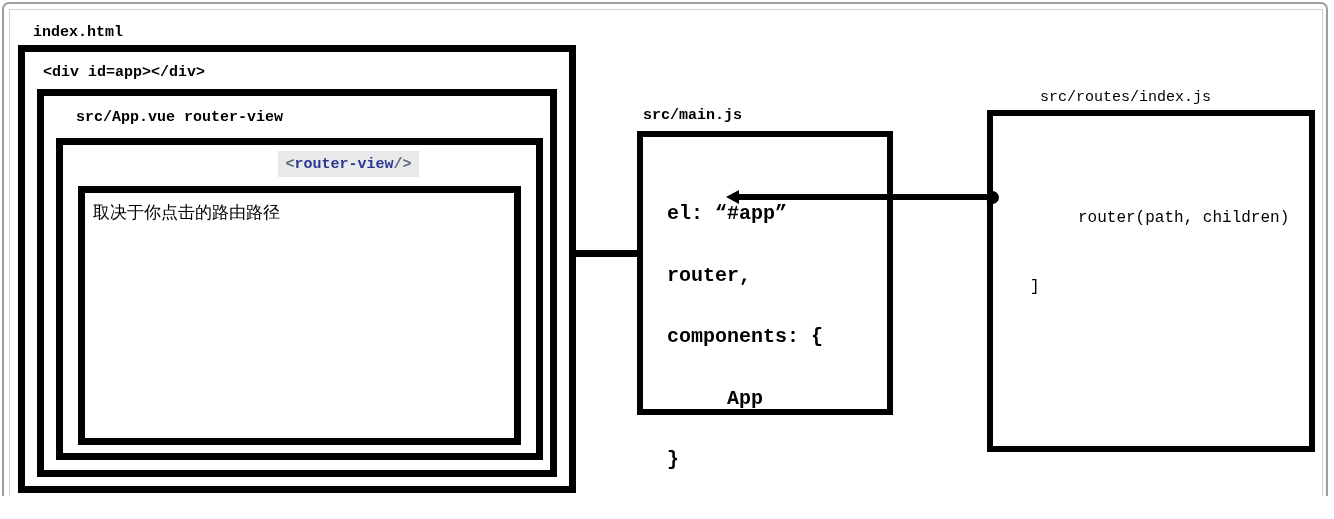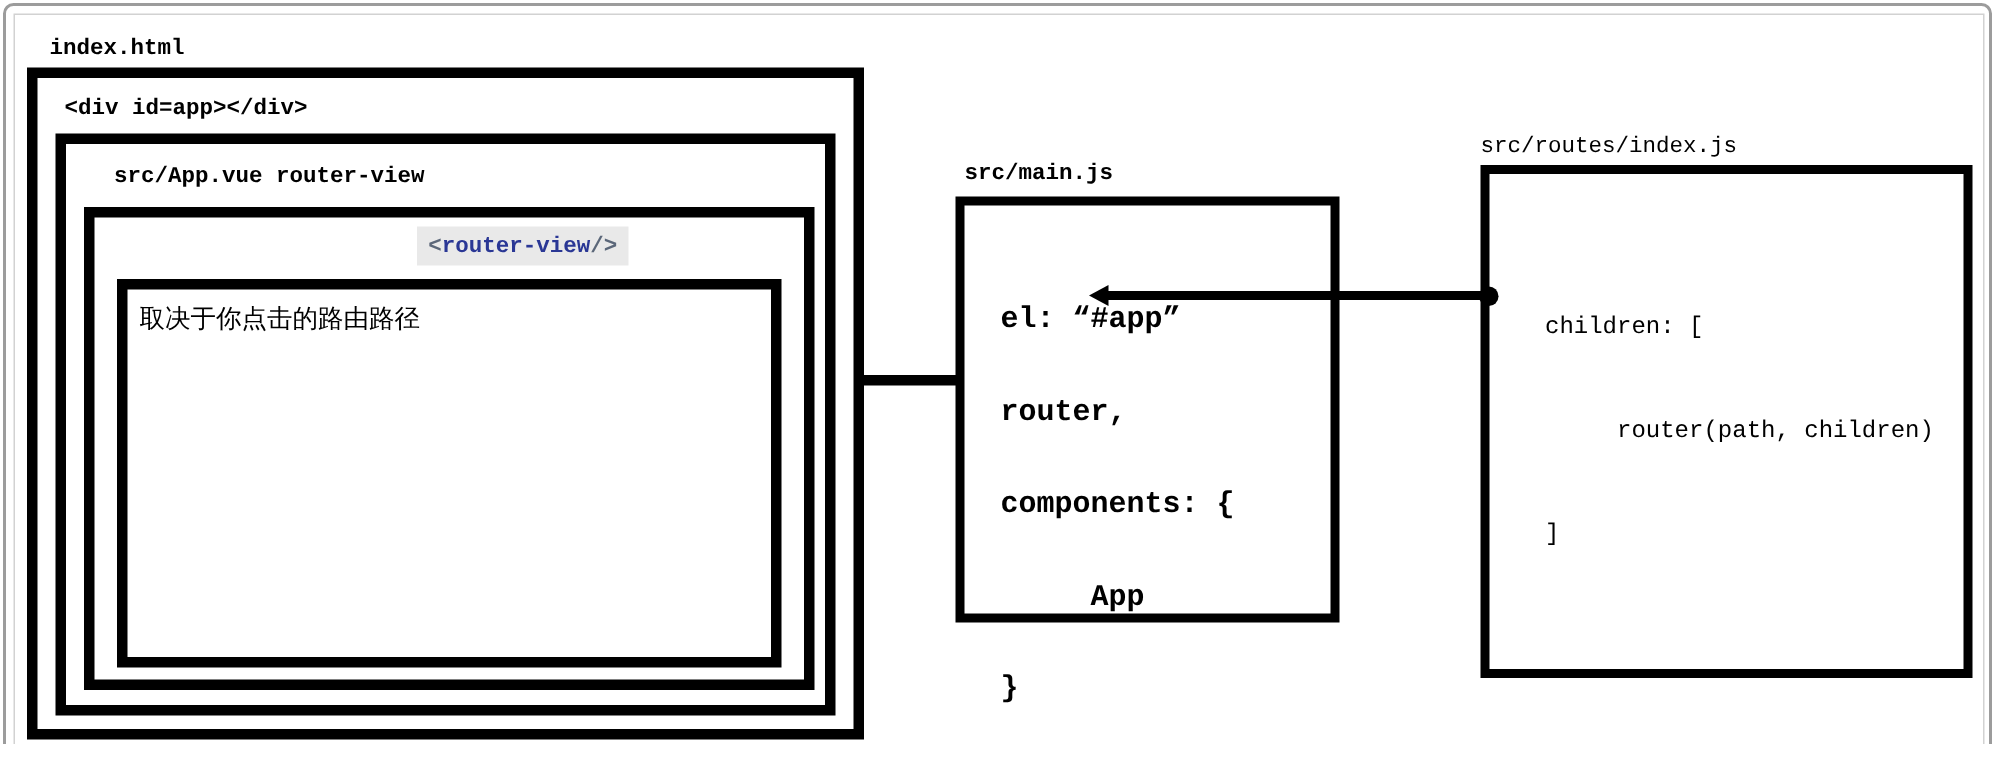--- a/index.html
+++ b/index.html
@@ -76,20 +76,19 @@
 
   <div class="lbl" style="left:643px;top:107px;">src/main.js</div>
   <div class="code-m">
     <div>el: “#app”</div>
     <div>router,</div>
     <div>components: {</div>
     <div>     App</div>
     <div>}</div>
   </div>
 
-  <div class="rlbl" style="left:987px;top:89px;">src/routes/index.js</div>
+  <div class="rlbl" style="left:1040px;top:89px;">src/routes/index.js</div>
   <div class="code-r">
-    <div>children: [</div>
     <div>     router(path, children)</div>
     <div>]</div>
   </div>
 
 </div>
 
 </body></html>

